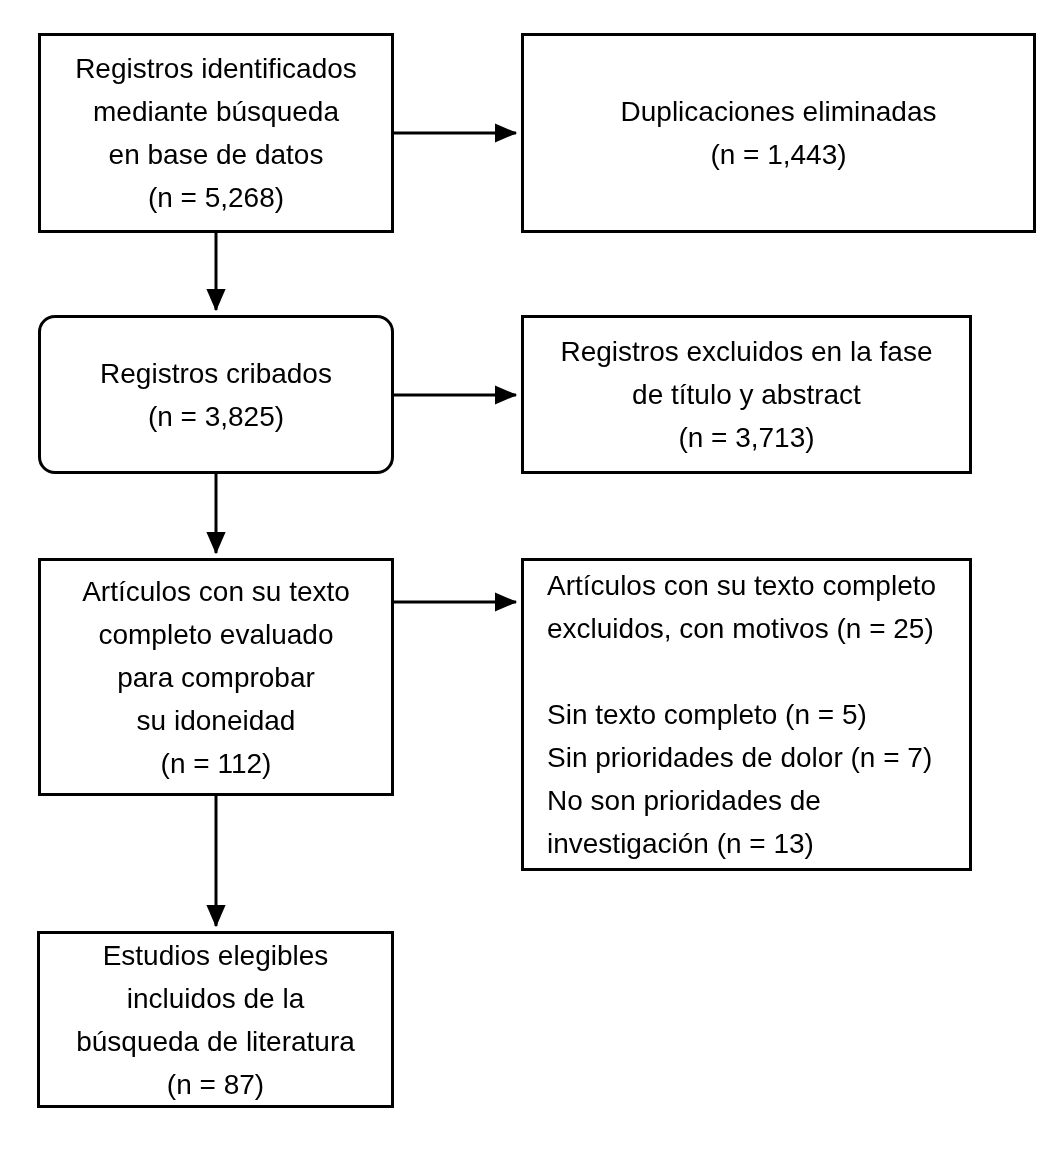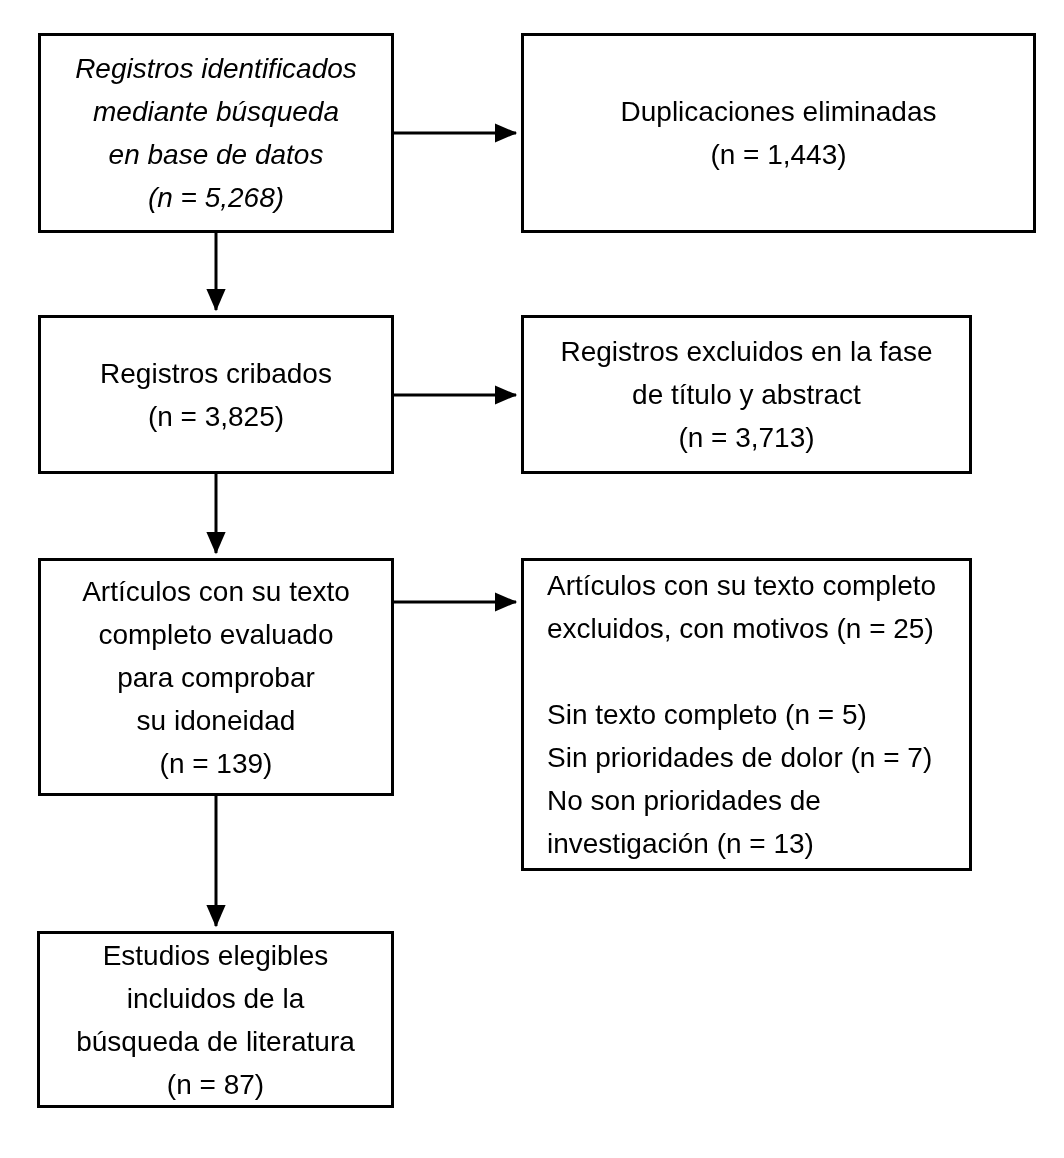--- a/index.html
+++ b/index.html
@@ -29,23 +29,23 @@
     white-space: pre-line;
     padding: 4px 14px;
   }
   .flow-box.left-align {
     justify-content: flex-start;
     text-align: left;
     padding-left: 23px;
     padding-right: 16px;
   }
   
-  #box-identified        { left: 38px;  top: 33px;  width: 356px; height: 200px; font-style: italic; }
+  #box-identified        { left: 38px;  top: 33px;  width: 356px; height: 200px; }
   #box-duplicates        { left: 521px; top: 33px;  width: 515px; height: 200px; }
-  #box-screened          { left: 38px;  top: 315px; width: 356px; height: 159px; }
+  #box-screened          { left: 38px;  top: 315px; width: 356px; height: 159px; border-radius: 17px; }
   #box-excluded-title    { left: 521px; top: 315px; width: 451px; height: 159px; }
   #box-fulltext-assessed { left: 38px;  top: 558px; width: 356px; height: 238px; }
   #box-fulltext-excluded { left: 521px; top: 558px; width: 451px; height: 313px; }
   #box-included          { left: 37px;  top: 931px; width: 357px; height: 177px; }
 
   .arrow-layer {
     position: absolute;
     left: 0;
     top: 0;
     width: 1064px;
@@ -84,21 +84,21 @@
 (n = 3,825)</div>
 
   <div class="flow-box" id="box-excluded-title">Registros excluidos en la fase
 de título y abstract
 (n = 3,713)</div>
 
   <div class="flow-box" id="box-fulltext-assessed">Artículos con su texto
 completo evaluado
 para comprobar
 su idoneidad
-(n = 139)</div>
+(n = 112)</div>
 
   <div class="flow-box left-align" id="box-fulltext-excluded">Artículos con su texto completo
 excluidos, con motivos (n = 25)
 
 Sin texto completo (n = 5)
 Sin prioridades de dolor (n = 7)
 No son prioridades de
 investigación (n = 13)</div>
 
   <div class="flow-box" id="box-included">Estudios elegibles

